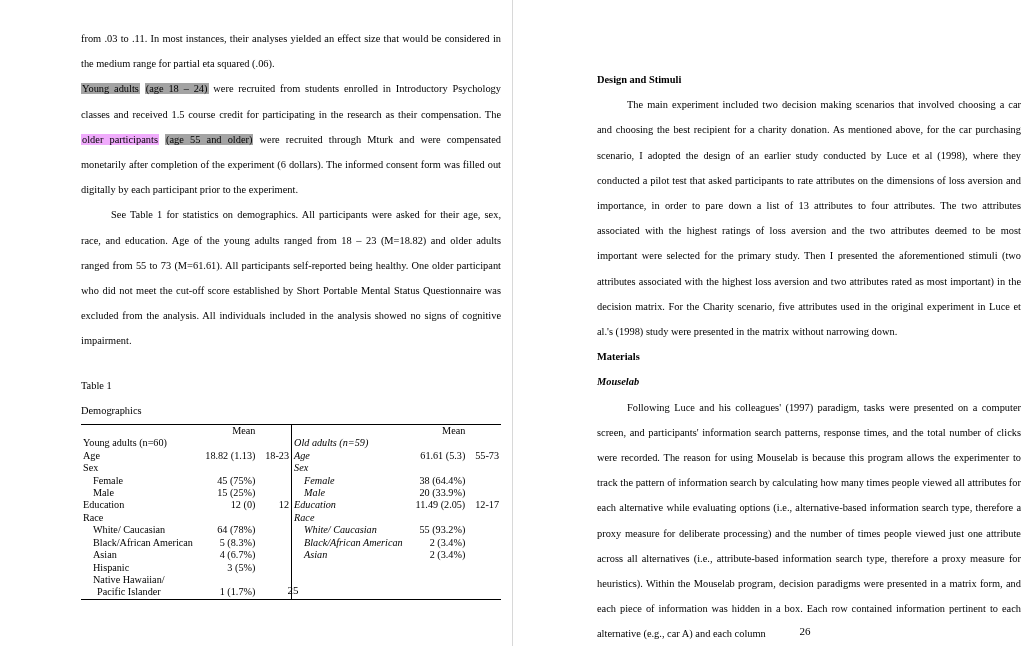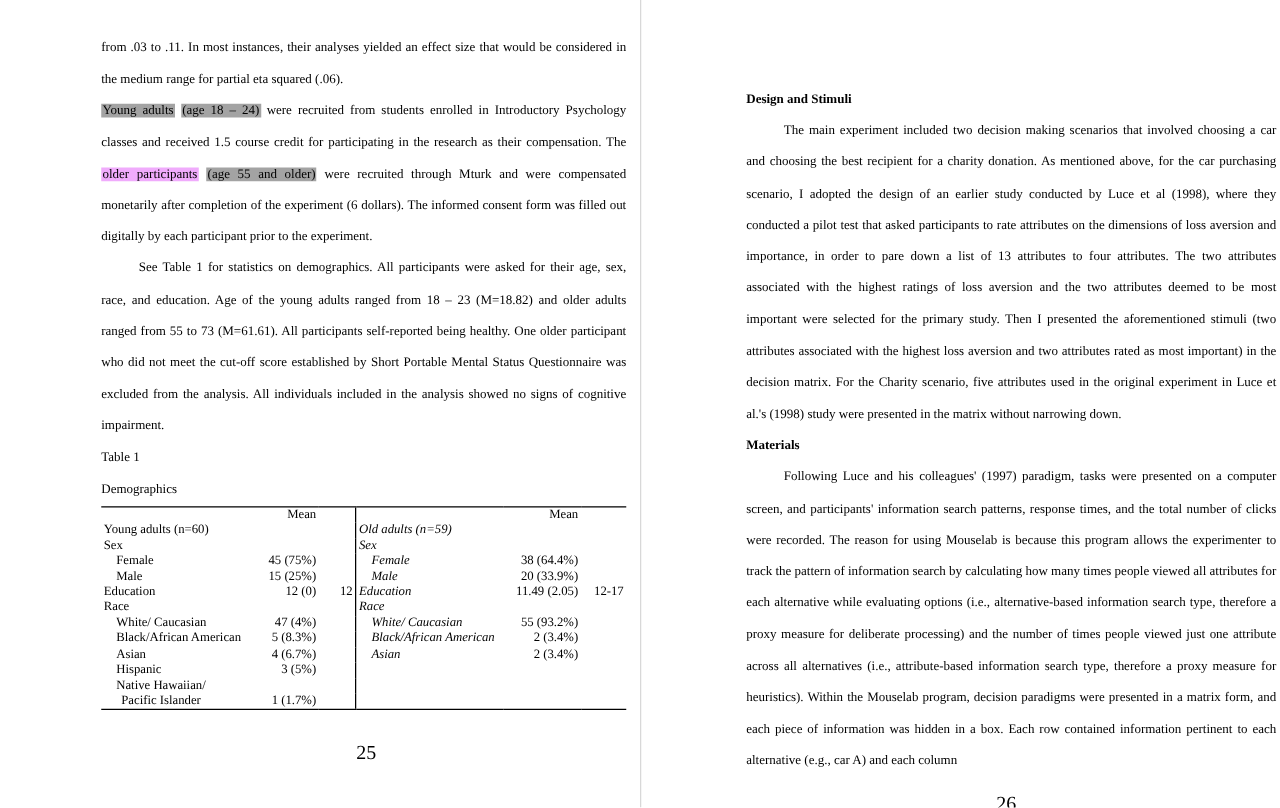--- a/index.html
+++ b/index.html
@@ -50,20 +50,21 @@
   .heading {
     font-size: 10.4px;
     line-height: 25.2px;
     font-weight: bold;
     margin: 0;
   }
   .heading.italic { font-style: italic; }
 
   
   .table-wrap {
+    margin-top: 19px;
     font-size: 10.2px;
     line-height: 12.6px;
   }
   .tbl-label { margin: 0; }
   .tbl-sub   { margin: 0 0 1px 0; }
   table.demo {
     border-collapse: collapse;
     width: 100%;
     font-size: 10.2px;
     line-height: 12.4px;
@@ -79,25 +80,25 @@
   .c-center { text-align: right; }
   .c-right  { text-align: right; }
   .ind1 { padding-left: 12px !important; }
   .ind2 { padding-left: 16px !important; }
   .w-var { width: 120px; }
   .w-sd  { width: 66px; }
   .w-rg  { width: 42px; }
 
   .folio {
     position: absolute;
-    bottom: 34px;
+    bottom: 50px;
     left: 0;
     width: 100%;
     text-align: center;
-    font-size: 16px;
+    font-size: 11px;
   }
 </style>
 </head>
 <body>
 
 <div class="spread">
 
   <div class="page left">
 
     <p>from .03 to .11. In most instances, their analyses yielded an effect size that would be considered in the medium range for partial eta squared (.06).</p>
@@ -125,20 +126,28 @@
         <tr>
           <td>Young adults (n=60)</td>
           <td></td>
           <td></td>
           <td class="mid-sep">Old adults (n=59)</td>
           <td></td>
           <td></td>
         </tr>
 
         <tr>
+          <td>Age</td>
+          <td class="c-center">18.82 (1.13)</td>
+          <td class="c-center">18-23</td>
+          <td class="mid-sep">Age</td>
+          <td class="c-center">61.61 (5.3)</td>
+          <td class="c-center">55-73</td>
+        </tr>
+        <tr>
           <td>Sex</td>
           <td class="c-center"></td>
           <td class="c-center"></td>
           <td class="mid-sep">Sex</td>
           <td class="c-center"></td>
           <td class="c-center"></td>
         </tr>
         <tr>
           <td class="ind1">Female</td>
           <td class="c-center">45 (75%)</td>
@@ -166,21 +175,21 @@
         <tr>
           <td>Race</td>
           <td class="c-center"></td>
           <td class="c-center"></td>
           <td class="mid-sep">Race</td>
           <td class="c-center"></td>
           <td class="c-center"></td>
         </tr>
         <tr>
           <td class="ind1">White/ Caucasian</td>
-          <td class="c-center">47 (4%)</td>
+          <td class="c-center">64 (78%)</td>
           <td class="c-center"></td>
           <td class="mid-sep ind1">White/ Caucasian</td>
           <td class="c-center">55 (93.2%)</td>
           <td class="c-center"></td>
         </tr>
         <tr>
           <td class="ind1">Black/African American</td>
           <td class="c-center">5 (8.3%)</td>
           <td class="c-center"></td>
           <td class="mid-sep ind1">Black/African American</td>
@@ -229,19 +238,20 @@
   <div class="gutter"></div>
 
   <div class="page right">
 
     <p class="heading">Design and Stimuli</p>
 
     <p class="indent">The main experiment included two decision making scenarios that involved choosing a car and choosing the best recipient for a charity donation. As mentioned above, for the car purchasing scenario, I adopted the design of an earlier study conducted by Luce et al (1998), where they conducted a pilot test that asked participants to rate attributes on the dimensions of loss aversion and importance, in order to pare down a list of 13 attributes to four attributes. The two attributes associated with the highest ratings of loss aversion and the two attributes deemed to be most important were selected for the primary study. Then I presented the aforementioned stimuli (two attributes associated with the highest loss aversion and two attributes rated as most important) in the decision matrix. For the Charity scenario, five attributes used in the original experiment in Luce et al.'s (1998) study were presented in the matrix without narrowing down.</p>
 
     <p class="heading">Materials</p>
 
+    <p class="heading italic">Mouselab</p>
 
     <p class="indent">Following Luce and his colleagues' (1997) paradigm, tasks were presented on a computer screen, and participants' information search patterns, response times, and the total number of clicks were recorded. The reason for using Mouselab is because this program allows the experimenter to track the pattern of information search by calculating how many times people viewed all attributes for each alternative while evaluating options (i.e., alternative-based information search type, therefore a proxy measure for deliberate processing) and the number of times people viewed just one attribute across all alternatives (i.e., attribute-based information search type, therefore a proxy measure for heuristics). Within the Mouselab program, decision paradigms were presented in a matrix form, and each piece of information was hidden in a box. Each row contained information pertinent to each alternative (e.g., car A) and each column</p>
 
     <div class="folio">26</div>
   </div>
 
 </div>
 
 </body></html>

